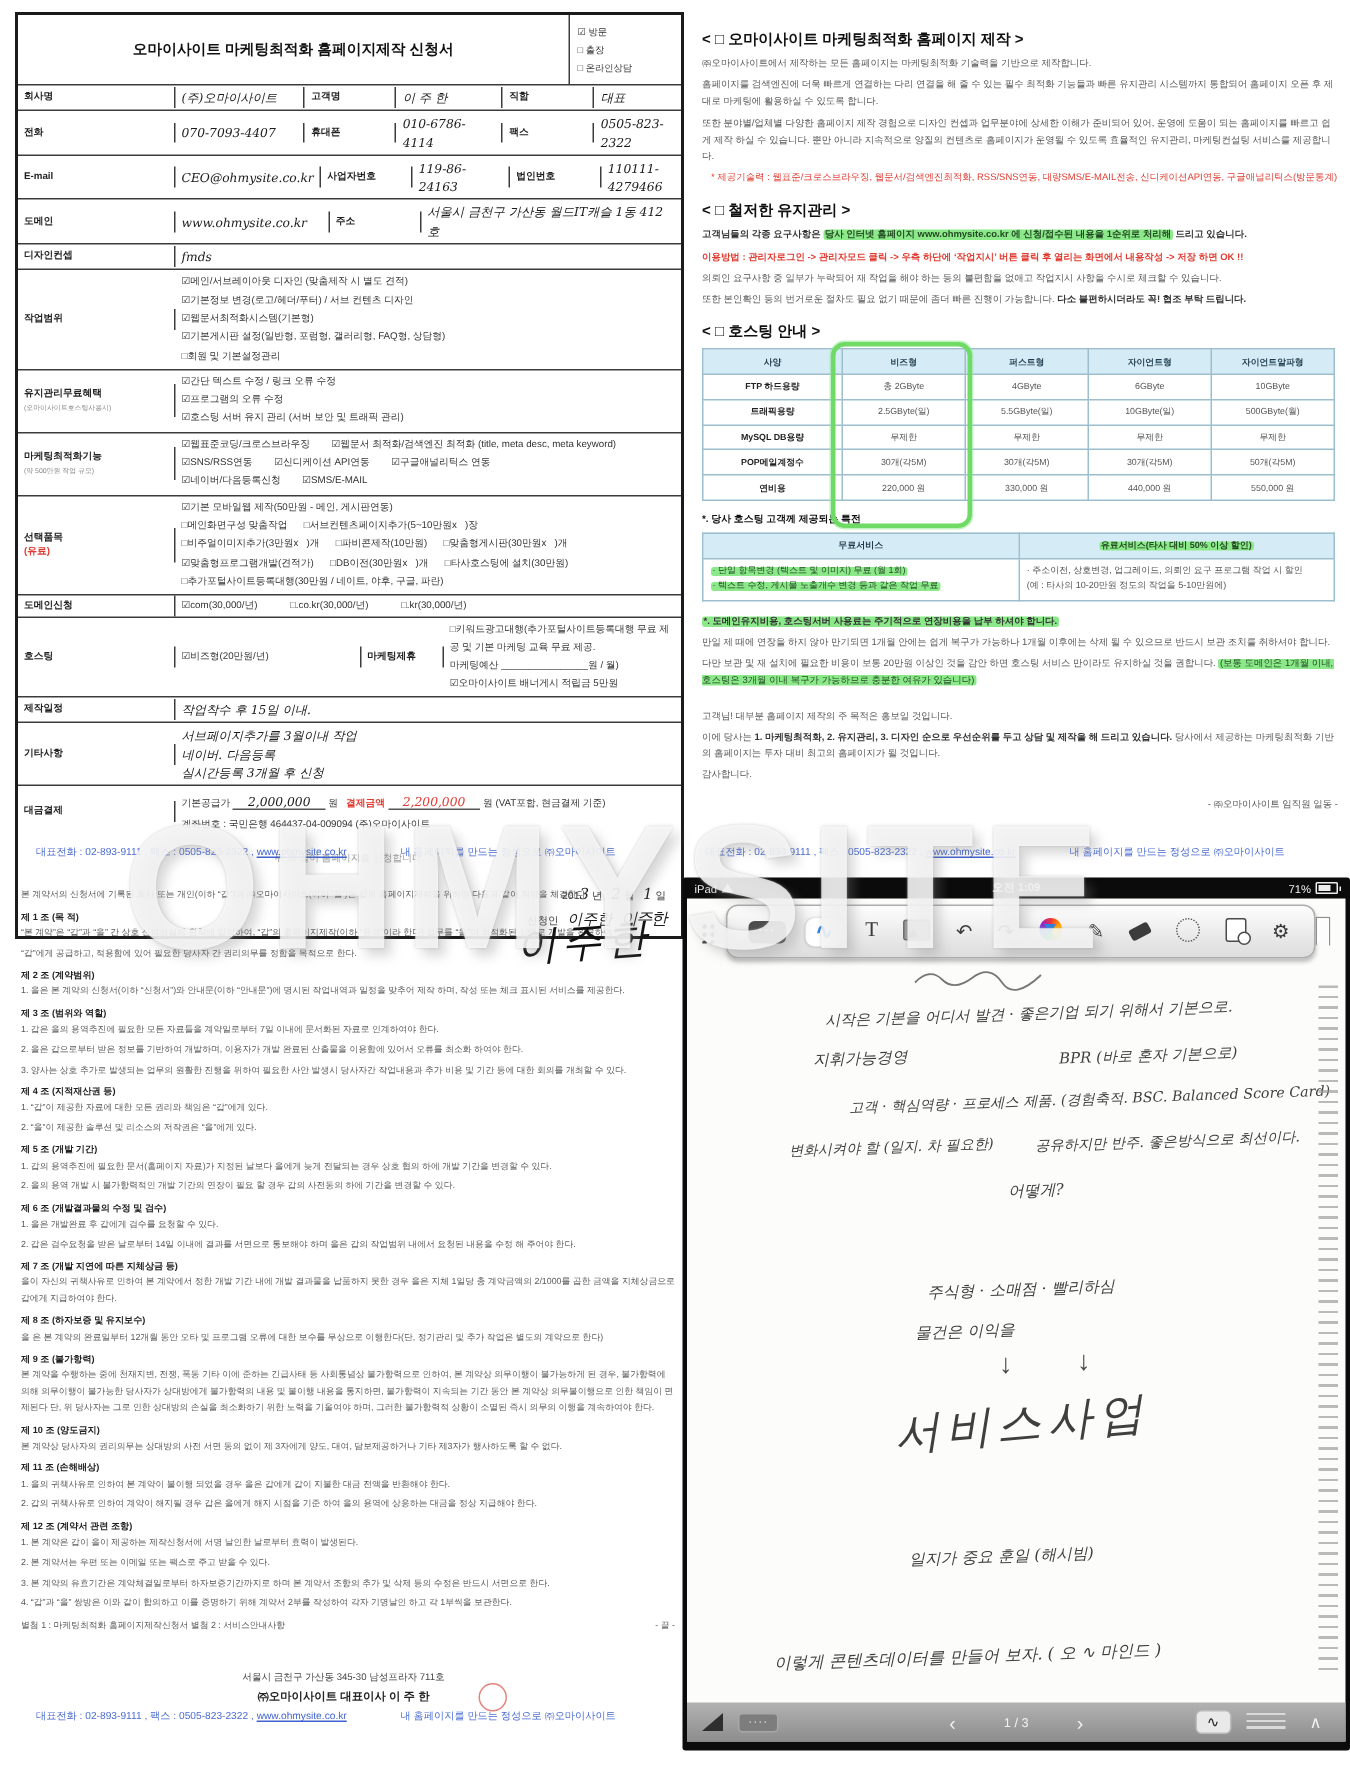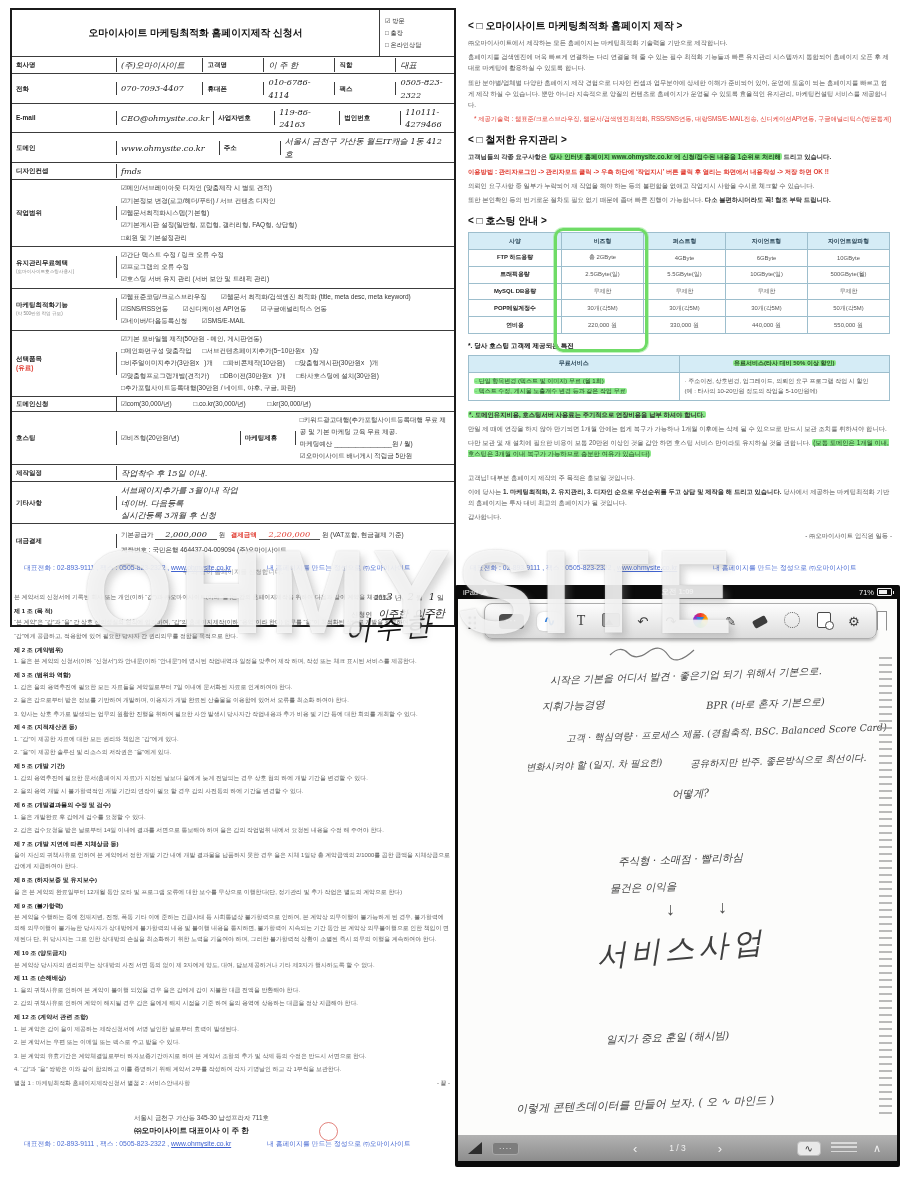--- a/index.html
+++ b/index.html
@@ -62,21 +62,21 @@
   table.ptab{width:422px;border-collapse:collapse;table-layout:fixed;margin:3px 0 8px;}
   .ptab th{background:#d5ecf6;border:1px solid #9dbecd;font-size:6px;padding:3.4px 2px;color:#1f3b4d;}
   .ptab td{border:1px solid #9dbecd;font-size:6px;padding:3.4px 5px;vertical-align:top;color:#555;line-height:1.7;}
   .signoff{text-align:right;color:#555;margin-top:10px;}
 
   
   #contract-page{left:14px;top:592px;width:436px;font-size:5.9px;color:#5a5a5a;}
   .ah{font-weight:bold;color:#222;font-size:6.1px;margin:4px 0 1.5px;}
   .ap{margin:0 0 2.5px;line-height:1.85;}
   .attachline{display:flex;justify-content:space-between;margin-top:4px;}
-  .addrblock{margin:26px 0 0 120px;text-align:left;width:190px;position:relative;}
+  .addrblock{margin:26px 0 0 120px;text-align:center;width:190px;position:relative;}
   .addr1{font-size:6.4px;color:#444;}
   .addr2{font-size:7.6px;font-weight:bold;color:#222;margin-top:3px;position:relative;}
   .stamp{position:absolute;right:-14px;top:-4px;width:17px;height:17px;border:1.6px solid rgba(210,60,50,.75);
          border-radius:50%;opacity:.85;}
   .bigsig{position:absolute;left:330px;top:18px;font-size:27px;transform:rotate(-4deg);letter-spacing:3px;color:#101010;}
 
   
   #ipad{left:455px;top:585px;width:445px;height:582px;background:#0b0b0b;border-radius:2px;}
   .statusbar{position:absolute;left:0;right:0;top:0;height:14px;color:#efefef;font-size:7.5px;
              display:flex;align-items:center;padding:0 8px;box-sizing:border-box;}

